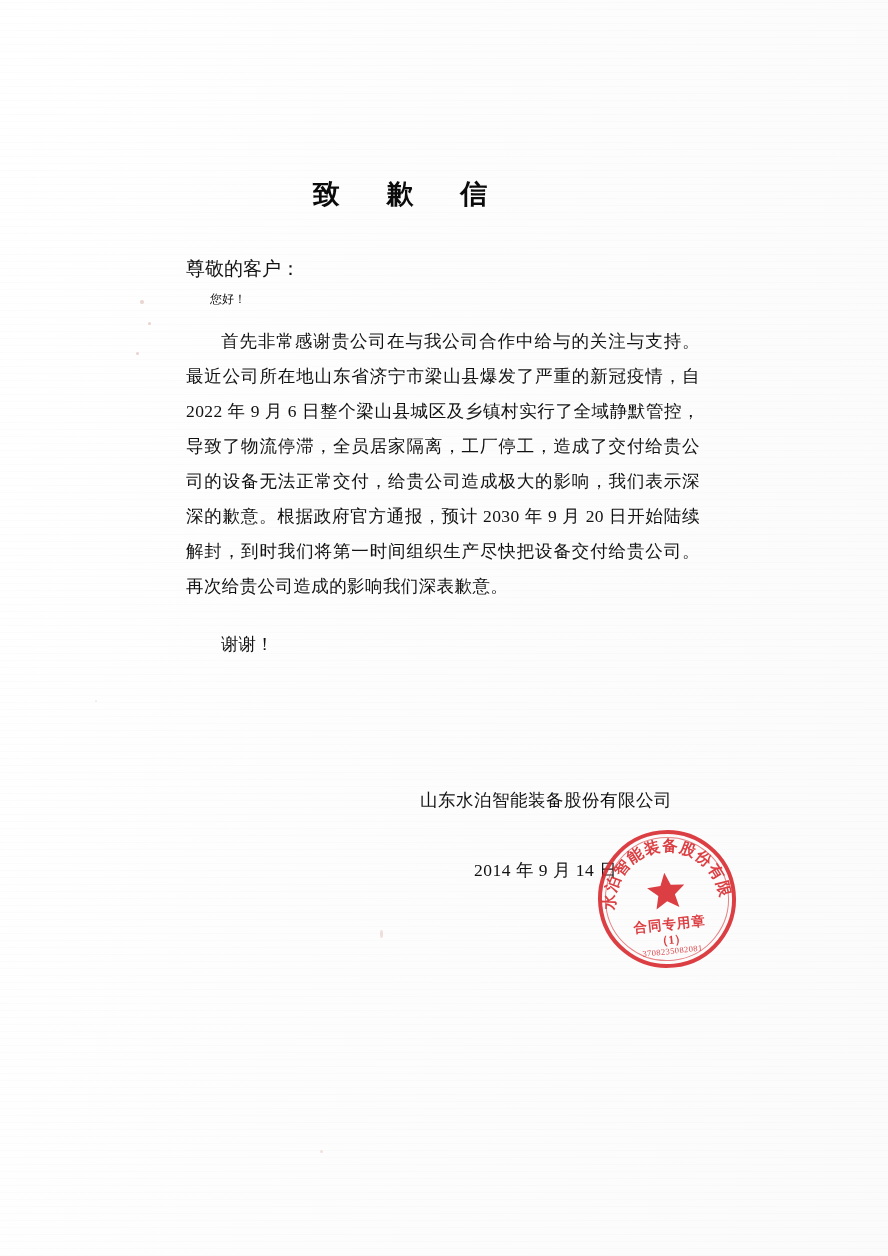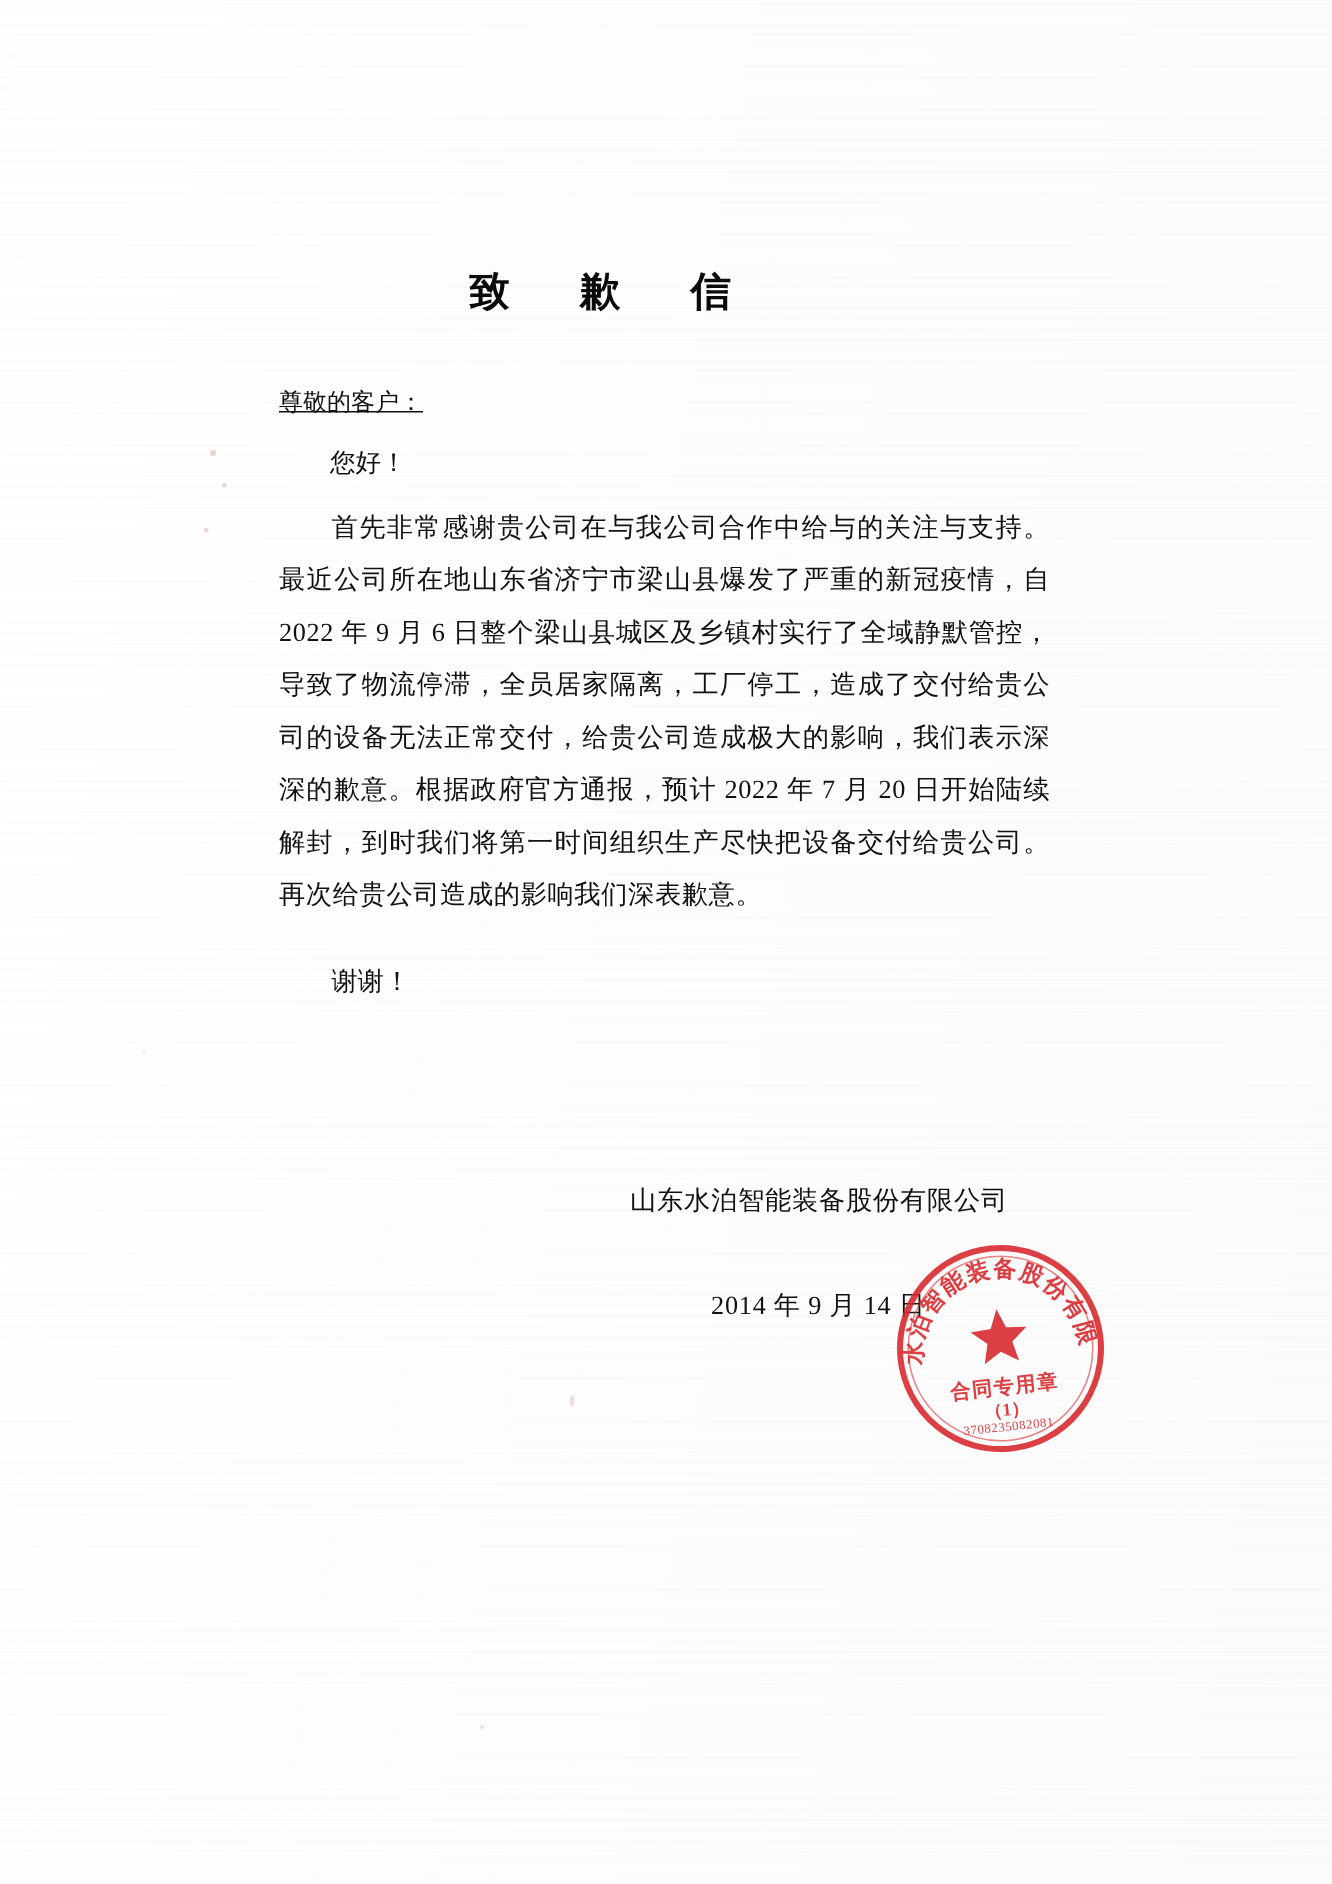--- a/index.html
+++ b/index.html
@@ -52,28 +52,26 @@
   }
 
   .body-block {
     position: absolute;
     left: 186px;
     top: 254px;
     width: 514px;
   }
 
   .salutation {
-    font-size: 16px;
+    font-size: 19px;
     line-height: 30px;
-    margin-bottom: 10px;
-    text-decoration: underline;
   }
 
   .greeting {
-    font-size: 17px;
+    font-size: 12px;
     line-height: 30px;
     text-indent: 2em;
     margin-bottom: 10px;
   }
 
   .para {
     font-size: 17.5px;
     line-height: 35px;
     text-indent: 2em;
     text-align: justify;
@@ -198,21 +196,21 @@
   <div class="speck" style="left:320px;top:1150px;width:3px;height:3px;opacity:.35;"></div>
   <div class="speck" style="left:95px;top:700px;width:2px;height:2px;opacity:.3;"></div>
 
   <div class="doc-title">致 歉 信</div>
 
   <div class="body-block">
     <div class="salutation">尊敬的客户：</div>
 
     <div class="greeting">您好！</div>
 
-    <p class="para">首先非常感谢贵公司在与我公司合作中给与的关注与支持。最近公司所在地山东省济宁市梁山县爆发了严重的新冠疫情，自 2022 年 9 月 6 日整个梁山县城区及乡镇村实行了全域静默管控，导致了物流停滞，全员居家隔离，工厂停工，造成了交付给贵公司的设备无法正常交付，给贵公司造成极大的影响，我们表示深深的歉意。根据政府官方通报，预计 2022 年 7 月 20 日开始陆续解封，到时我们将第一时间组织生产尽快把设备交付给贵公司。再次给贵公司造成的影响我们深表歉意。</p>
+    <p class="para">首先非常感谢贵公司在与我公司合作中给与的关注与支持。最近公司所在地山东省济宁市梁山县爆发了严重的新冠疫情，自 2022 年 9 月 6 日整个梁山县城区及乡镇村实行了全域静默管控，导致了物流停滞，全员居家隔离，工厂停工，造成了交付给贵公司的设备无法正常交付，给贵公司造成极大的影响，我们表示深深的歉意。根据政府官方通报，预计 2030 年 9 月 20 日开始陆续解封，到时我们将第一时间组织生产尽快把设备交付给贵公司。再次给贵公司造成的影响我们深表歉意。</p>
 
 
     <div class="thanks">谢谢！</div>
   </div>
 
   <div class="signature">山东水泊智能装备股份有限公司</div>
 
   <div class="sign-date">2014 年 9 月 14 日</div>
 
   <div class="seal">

